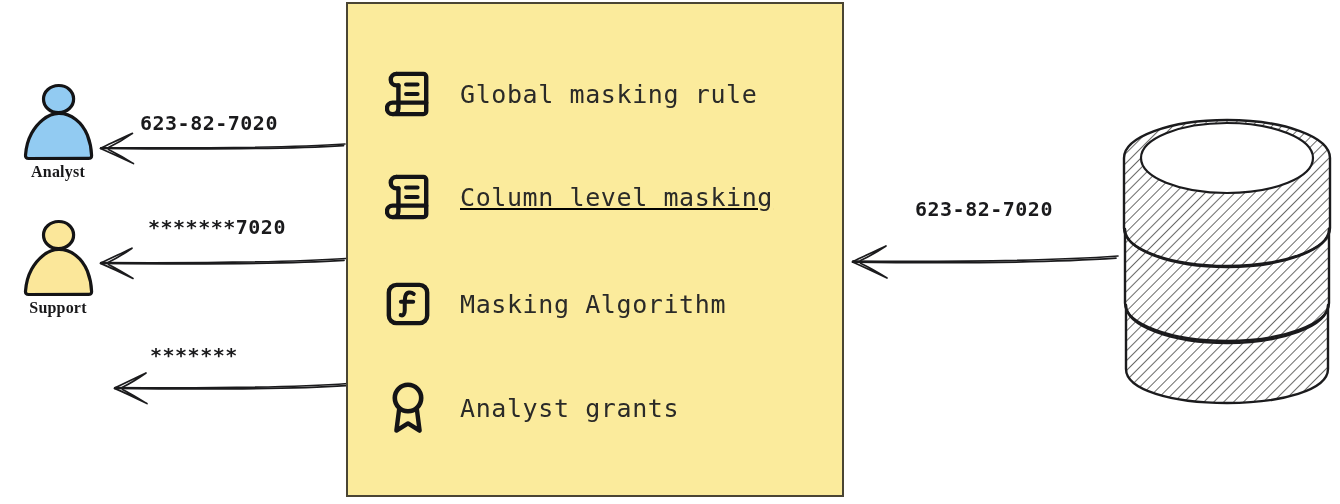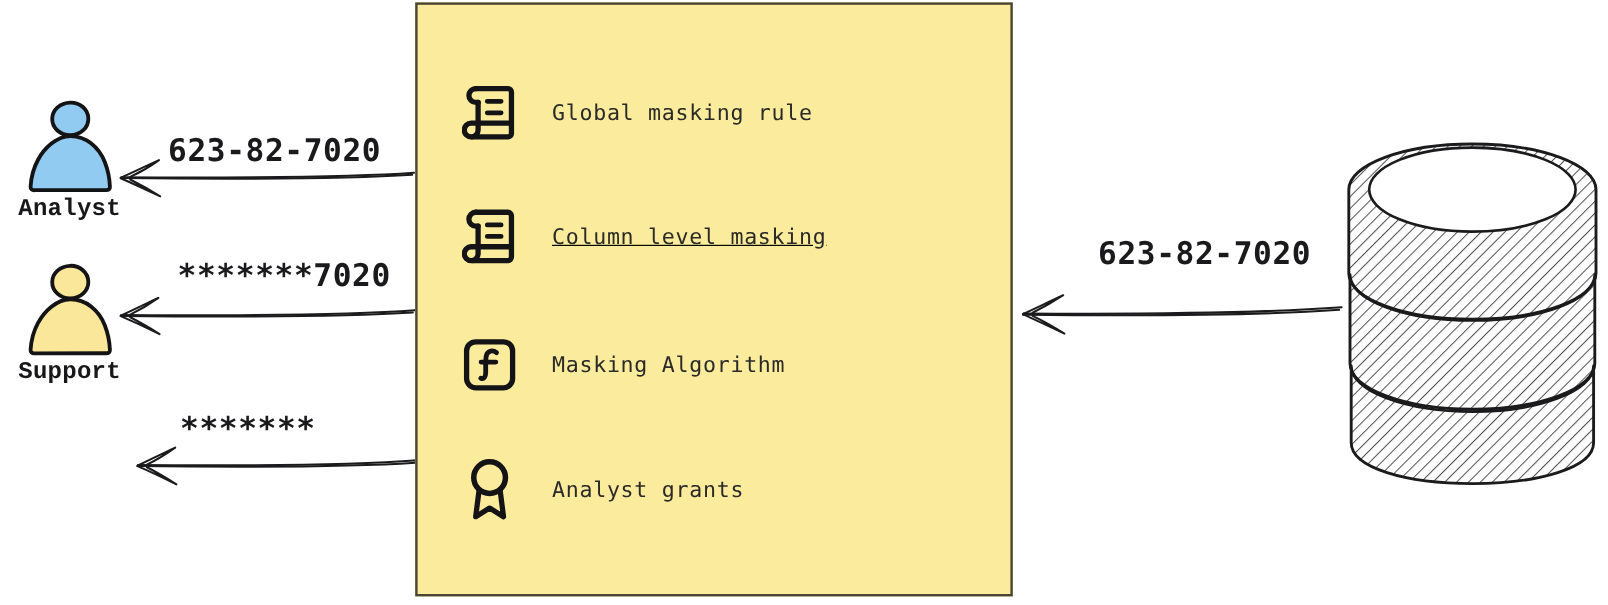--- a/index.html
+++ b/index.html
@@ -26,37 +26,37 @@
     position: absolute;
     width: 110px;
     text-align: center;
   }
   .actor .person {
     display: block;
     margin: 0 auto;
   }
   .actor-label {
     display: block;
-    font-family: Liberation Mono, monospace;
-    font-size: 20px;
+    font-family: Liberation Serif, serif;
+    font-size: 16px;
     font-weight: 700;
     color: #18181a;
     letter-spacing: 0.2px;
     margin-top: 1px;
     white-space: nowrap;
   }
   #actor-analyst   { left: 3px;  top: 80px; }
   #actor-support   { left: 3px;  top: 216px; }
   #actor-developer { left: 3px;  top: 341px; }
 
   
   .flow-label {
     position: absolute;
     font-family: "DejaVu Sans Mono", monospace;
-    font-size: 26px;
+    font-size: 20px;
     font-weight: 700;
     color: #1a1a1c;
     letter-spacing: 0.5px;
     white-space: nowrap;
   }
   #label-analyst   { left: 140px; top: 111px; }
   #label-support   { left: 148px; top: 215px; }
   #label-developer { left: 150px; top: 343px; }
   #label-db        { left: 915px; top: 197px; }
 
@@ -106,21 +106,21 @@
   .row-icon {
     width: 52px;
     height: 56px;
     flex: 0 0 52px;
     display: flex;
     align-items: center;
     justify-content: center;
   }
   .row-text {
     font-family: "DejaVu Sans Mono", monospace;
-    font-size: 18px;
+    font-size: 25px;
     font-weight: 500;
     color: #2a2a28;
     letter-spacing: 0.6px;
     white-space: nowrap;
   }
 
   
   #database {
     position: absolute;
     left: 1116px;

